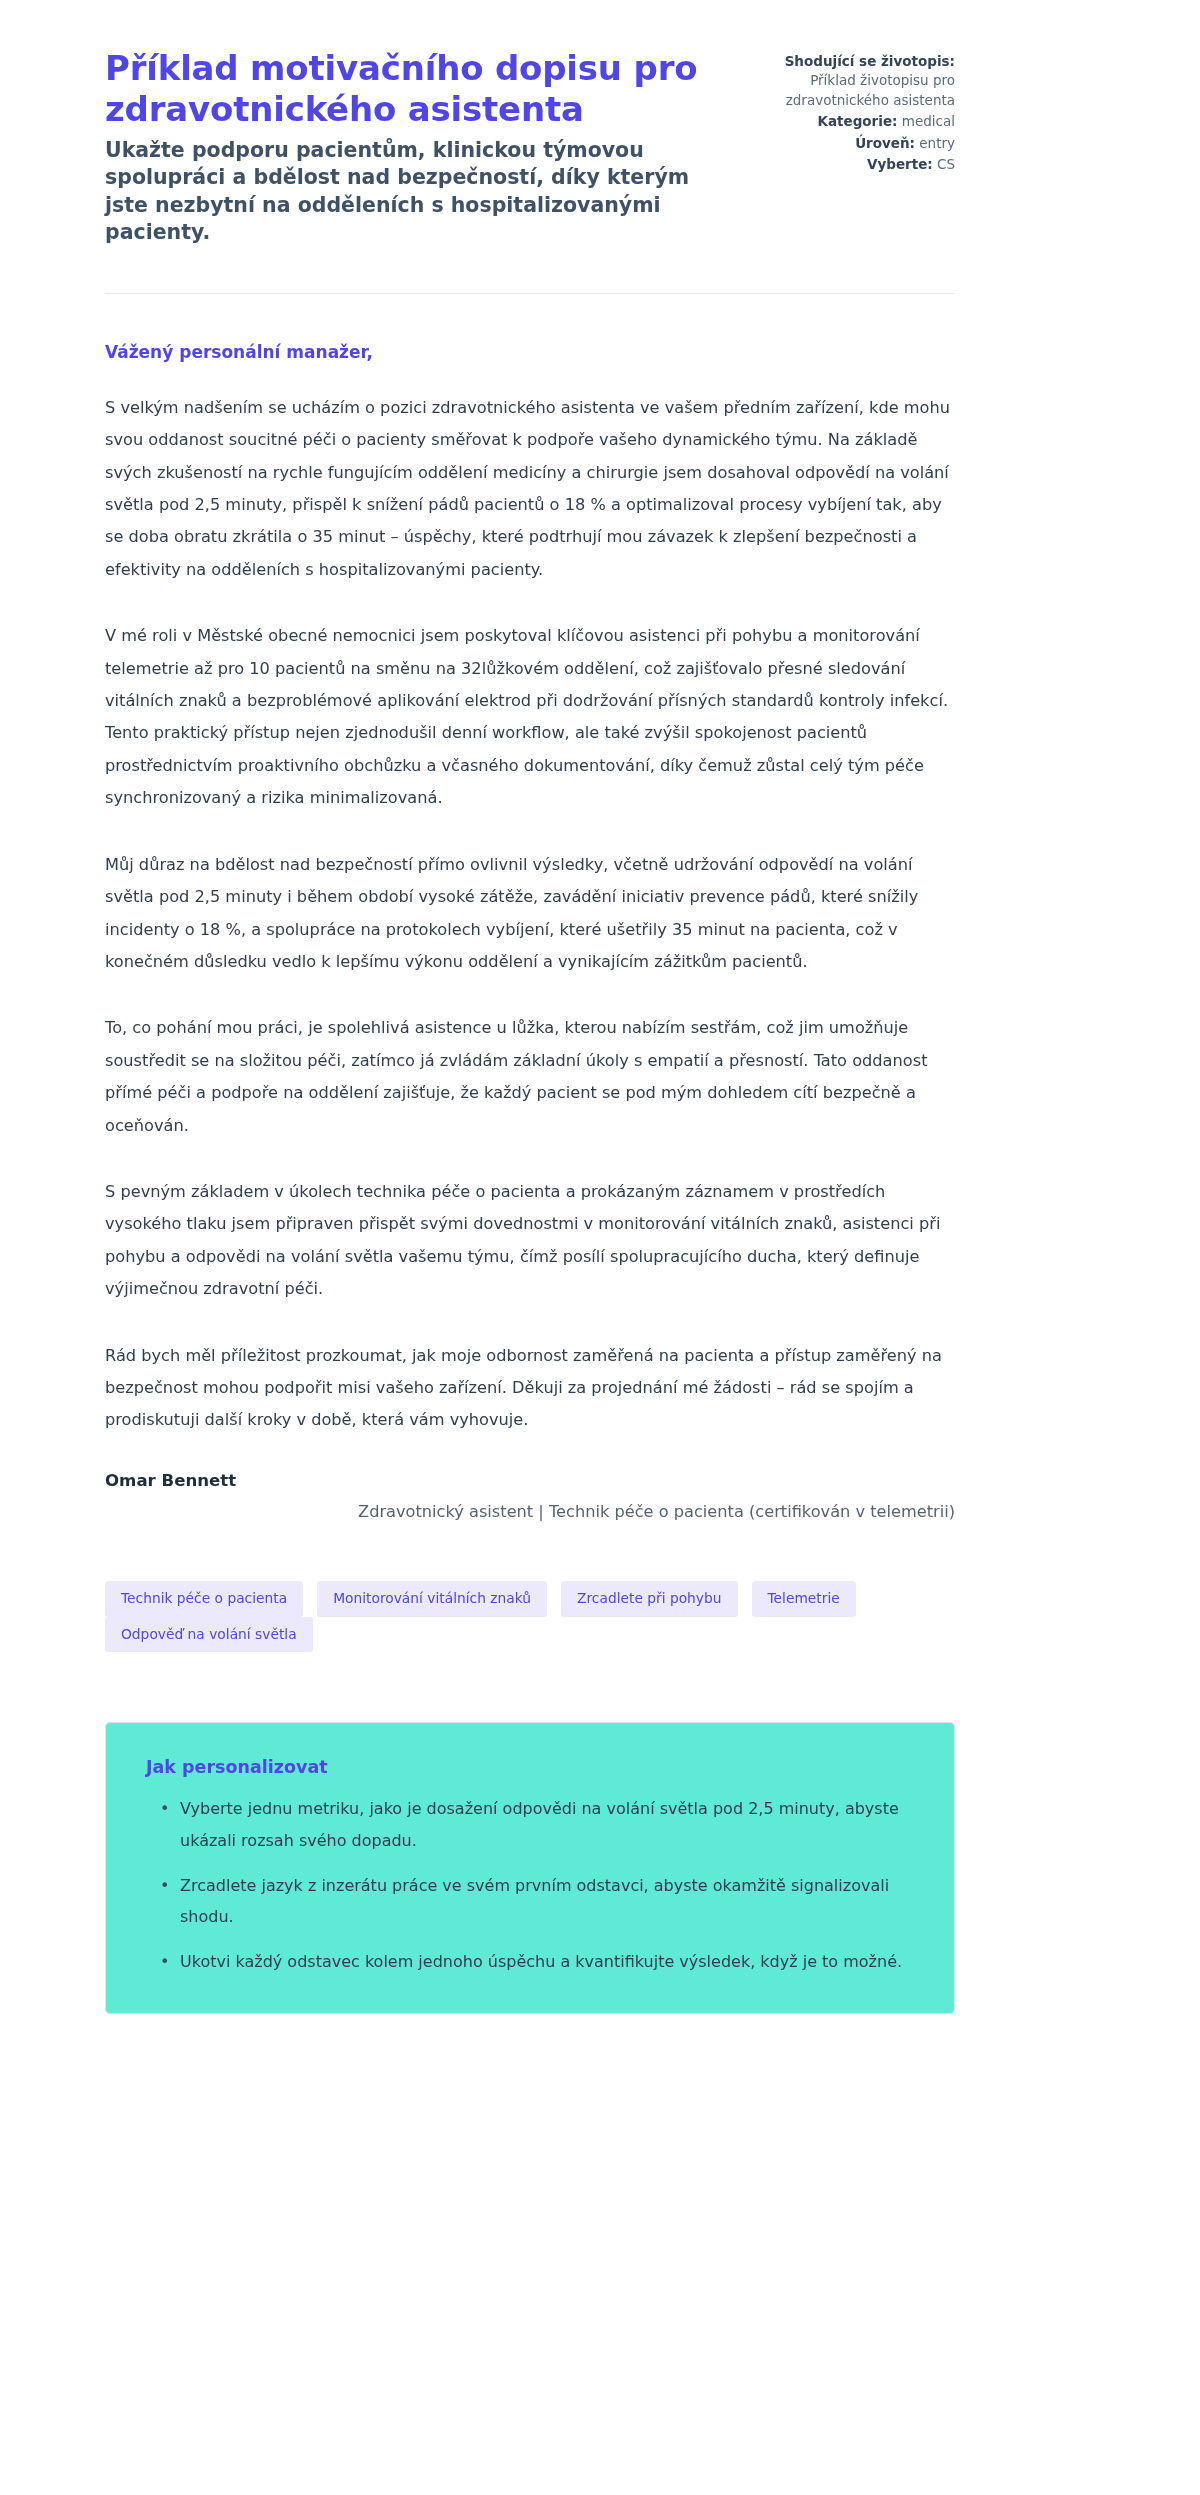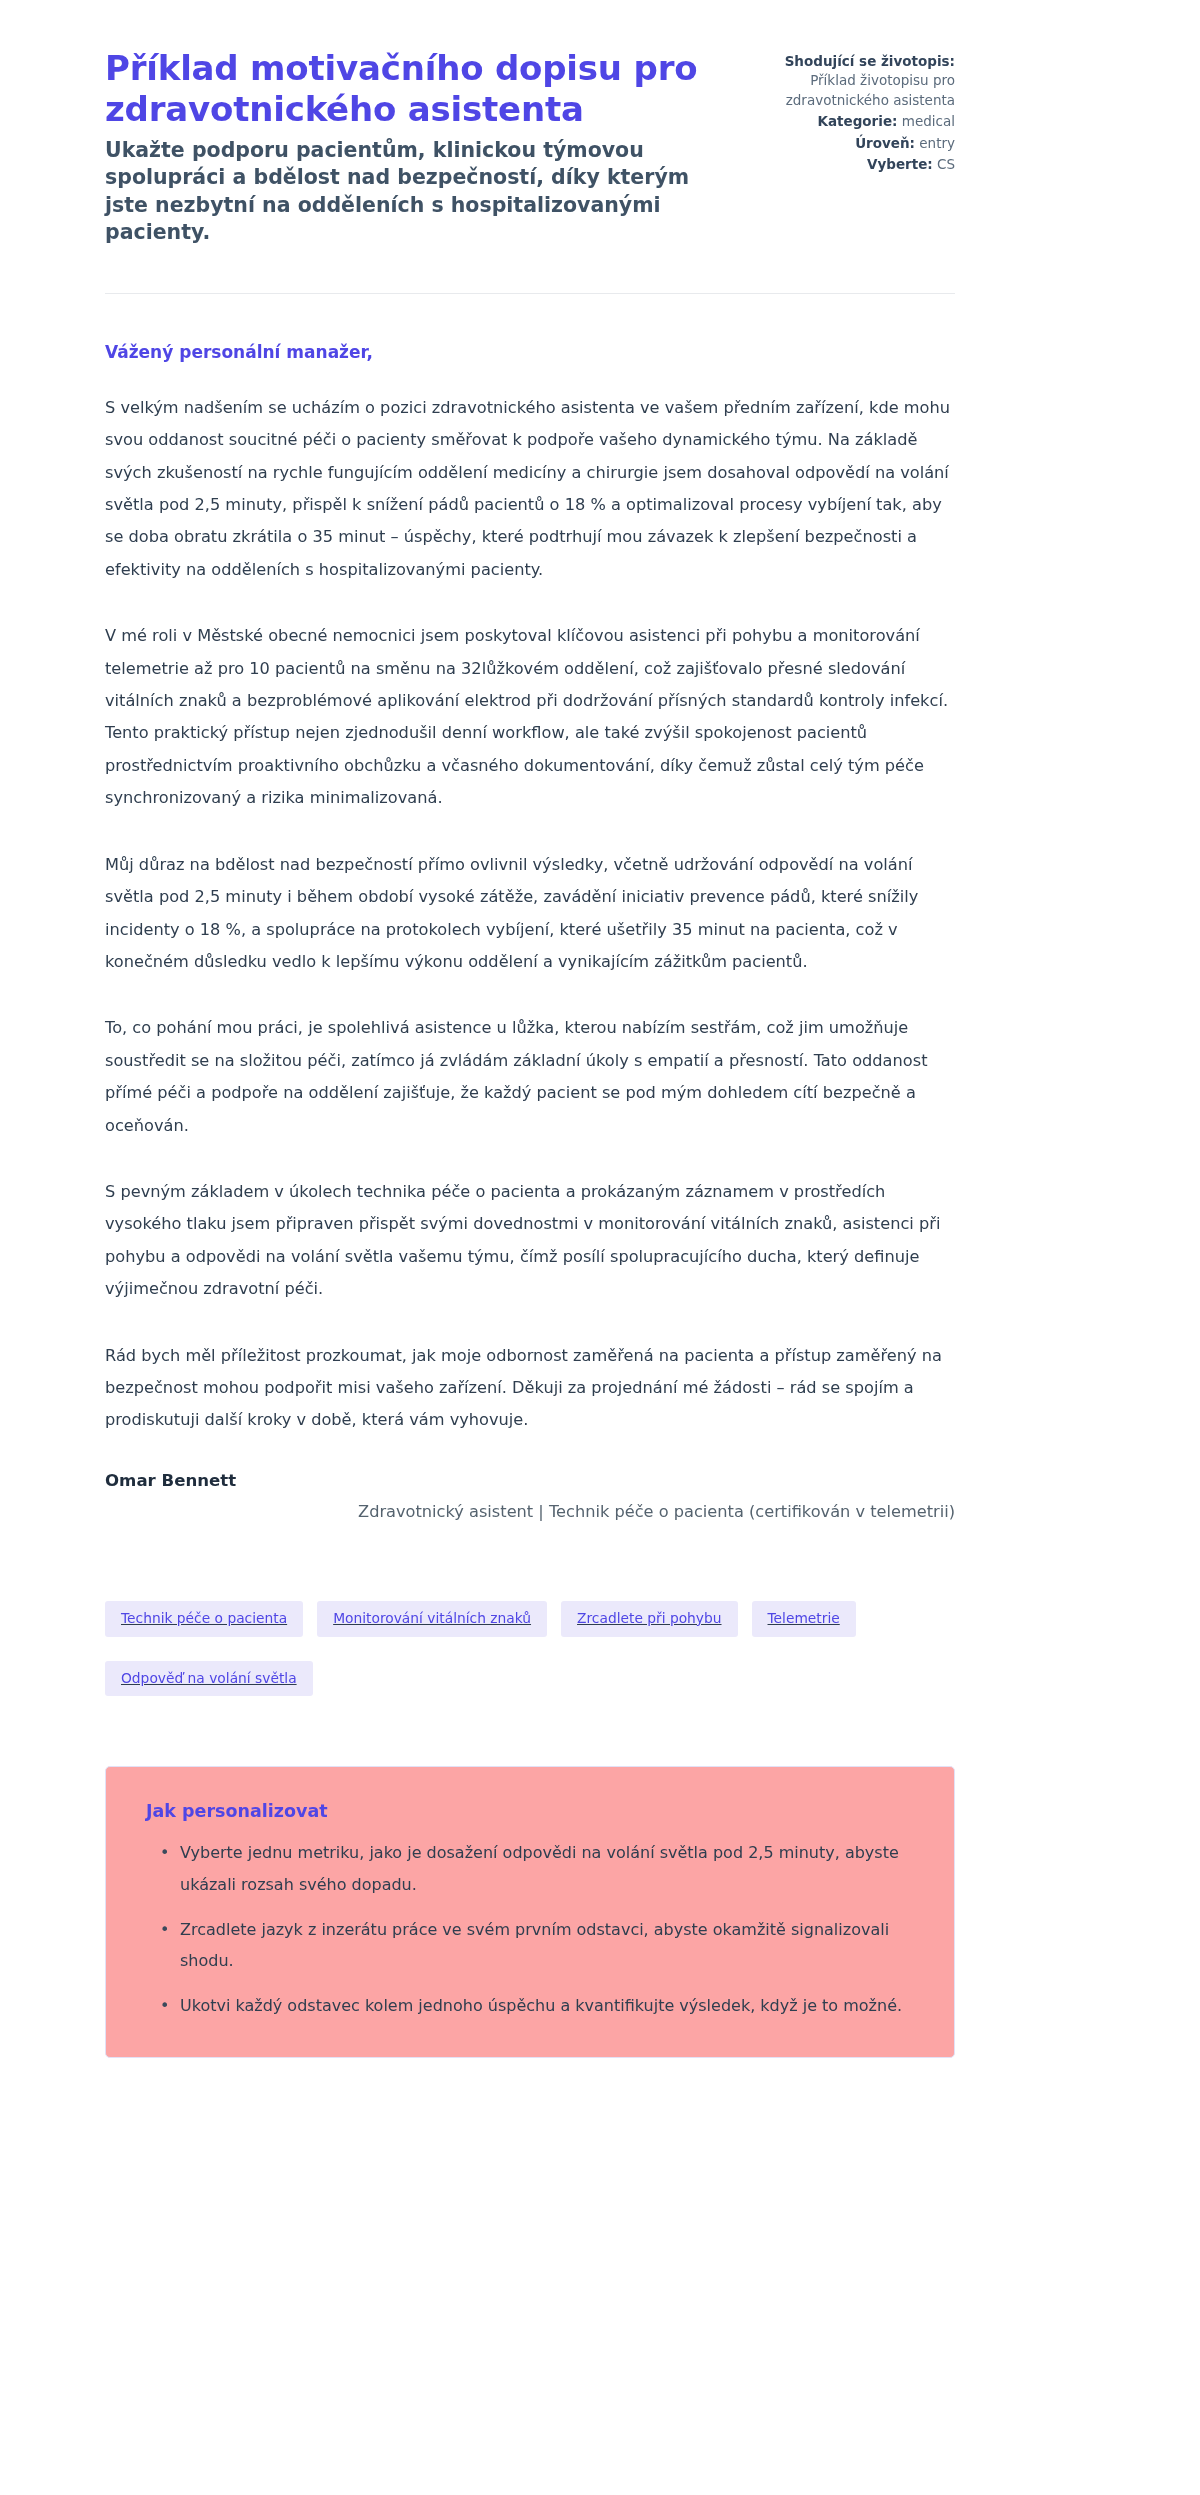--- a/index.html
+++ b/index.html
@@ -90,41 +90,40 @@
   }
   .sig-role {
     margin: 0;
     font-size: 16.2px;
     color: #55636f;
     text-align: right;
   }
 
   
   .tags {
-    margin-top: 80px;
+    margin-top: 60px;
     display: flex;
     flex-wrap: wrap;
-    gap: 24px 14px;
+    gap: 0 14px;
     max-width: 900px;
-    text-decoration: underline;
   }
   .tag {
     background: #ebe9fb;
     color: #4f46e5;
     font-size: 13.8px;
     line-height: 1;
     padding: 11px 16px;
     border-radius: 3px;
     white-space: nowrap;
   }
 
   
   .callout {
     margin-top: 70px;
-    background: #fca5a5;
+    background: #5eead4;
     border: 1px solid #e2e1f6;
     border-radius: 5px;
     padding: 34px 40px 36px 40px;
   }
   .callout-title {
     margin: 0 0 16px 0;
     font-size: 17.5px;
     font-weight: 700;
     color: #4f46e5;
   }

